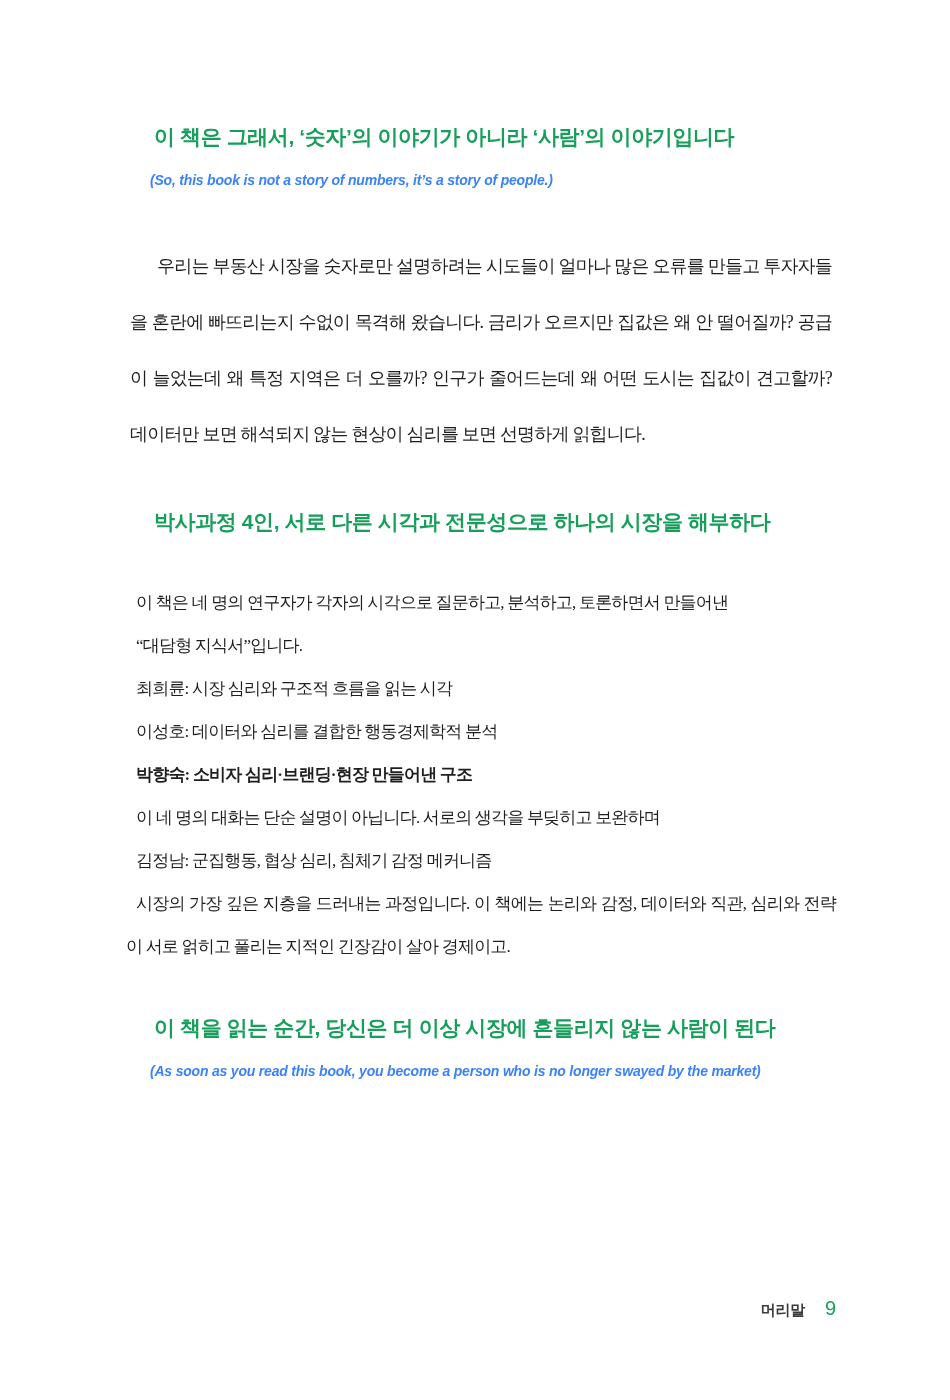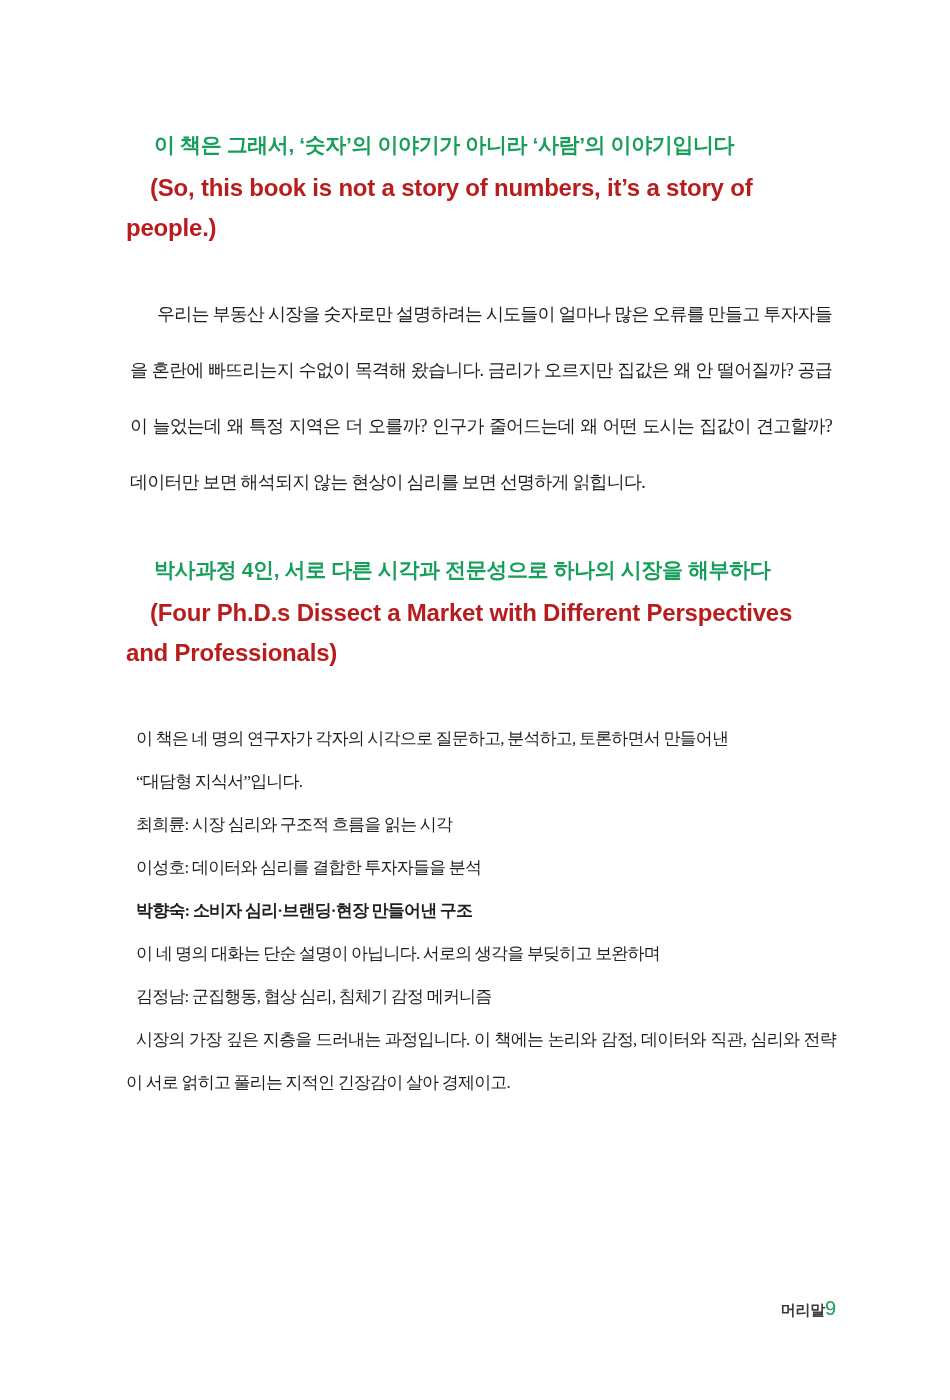--- a/index.html
+++ b/index.html
@@ -10,40 +10,41 @@
     color: #1e1e1e;
   }
   .page {
     position: relative;
     width: 950px; height: 1400px;
     background: #ffffff;
     overflow: hidden;
   }
   .content {
     position: absolute;
-    left: 126px; top: 12px;
+    left: 126px; top: 4px;
     width: 710px;
     padding-top: 118px;
   }
   .sec-heading {
     font-family: "Liberation Sans", "DejaVu Sans", sans-serif;
     font-weight: 700;
     font-size: 21px;
     line-height: 30px;
     letter-spacing: -0.4px;
     color: #179e5a;
     padding-left: 28px;
   }
   .sec-subheading {
     font-family: "Liberation Sans", "DejaVu Sans", sans-serif;
+    font-style: italic;
     font-weight: 600;
-    font-size: 24px;
+    font-size: 14px;
     line-height: 40px;
     letter-spacing: -0.2px;
-    color: #b91c1c;
+    color: #3b82f6;
     text-indent: 24px;
     margin-top: 8px;
   }
   .para {
     font-size: 18px;
     line-height: 56px;
     letter-spacing: -0.8px;
     text-align: justify;
     text-indent: 27px;
     margin: 4px;
@@ -58,20 +59,21 @@
     text-indent: 10px;
     text-align: justify;
   }
   .sec3-heading { margin-top: 45px; }
   .footer {
     position: absolute;
     right: 114px;
     top: 1297px;
     display: flex;
     align-items: baseline;
+    gap: 20px;
     font-family: "Liberation Sans", "DejaVu Sans", sans-serif;
   }
   .footer-label {
     font-size: 15px;
     font-weight: 700;
     color: #3a3a3a;
     letter-spacing: -0.3px;
   }
   .footer-page {
     font-size: 20px;
@@ -86,33 +88,36 @@
   <div class="content">
 
     <div>
       <div class="sec-heading">이 책은 그래서, ‘숫자’의 이야기가 아니라 ‘사람’의 이야기입니다</div>
       <div class="sec-subheading">(So, this book is not a story of numbers, it’s a story of people.)</div>
       <p class="para first-para">우리는 부동산 시장을 숫자로만 설명하려는 시도들이 얼마나 많은 오류를 만들고 투자자들을 혼란에 빠뜨리는지 수없이 목격해 왔습니다. 금리가 오르지만 집값은 왜 안 떨어질까? 공급이 늘었는데 왜 특정 지역은 더 오를까? 인구가 줄어드는데 왜 어떤 도시는 집값이 견고할까? 데이터만 보면 해석되지 않는 현상이 심리를 보면 선명하게 읽힙니다.</p>
     </div>
 
     <div>
       <div class="sec-heading sec2-heading">박사과정 4인, 서로 다른 시각과 전문성으로 하나의 시장을 해부하다</div>
-      <div class="sec-subheading">(Four Ph.D.s Dissect a Market with Different Perspectives and Professionals)</div>
       <div class="lines">
         <div class="line">이 책은 네 명의 연구자가 각자의 시각으로 질문하고, 분석하고, 토론하면서 만들어낸</div>
         <div class="line">“대담형 지식서”입니다.</div>
         <div class="line">최희륜: 시장 심리와 구조적 흐름을 읽는 시각</div>
-        <div class="line">이성호: 데이터와 심리를 결합한 투자자들을 분석</div>
+        <div class="line">이성호: 데이터와 심리를 결합한 행동경제학적 분석</div>
         <div class="line bold">박향숙: 소비자 심리·브랜딩·현장 만들어낸 구조</div>
         <div class="line">이 네 명의 대화는 단순 설명이 아닙니다. 서로의 생각을 부딪히고 보완하며</div>
         <div class="line">김정남: 군집행동, 협상 심리, 침체기 감정 메커니즘</div>
         <div class="line wrap">시장의 가장 깊은 지층을 드러내는 과정입니다. 이 책에는 논리와 감정, 데이터와 직관, 심리와 전략이 서로 얽히고 풀리는 지적인 긴장감이 살아 경제이고.</div>
       </div>
     </div>
 
+    <div>
+      <div class="sec-heading sec3-heading">이 책을 읽는 순간, 당신은 더 이상 시장에 흔들리지 않는 사람이 된다</div>
+      <div class="sec-subheading">(As soon as you read this book, you become a person who is no longer swayed by the market)</div>
+    </div>
 
   </div>
 
   <div class="footer">
     <span class="footer-label">머리말</span>
     <span class="footer-page">9</span>
   </div>
 </div>
 
 </body></html>

